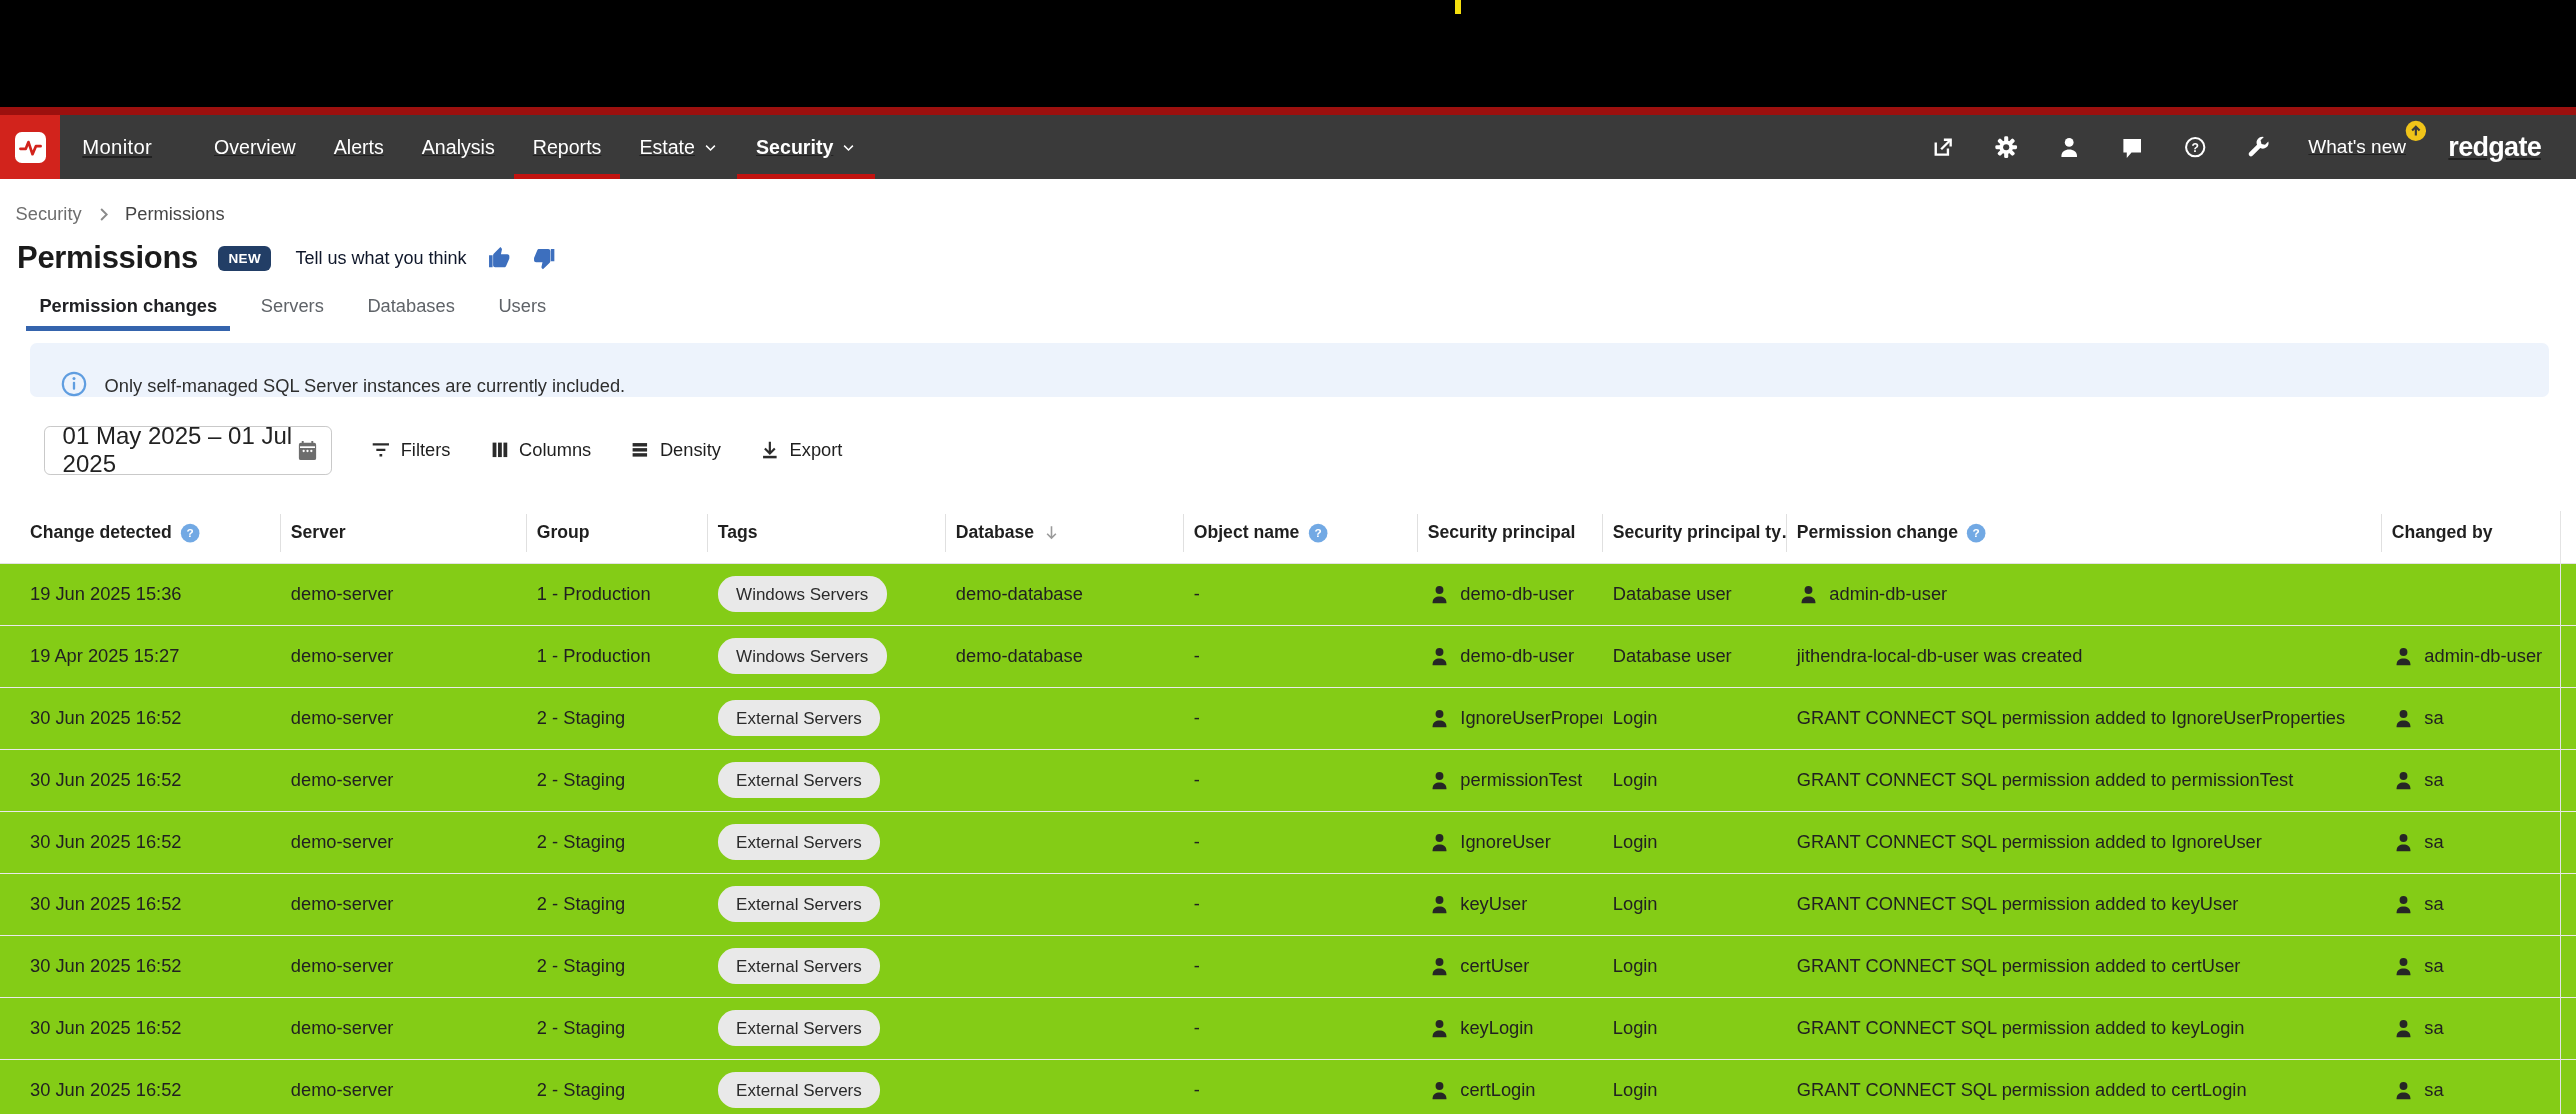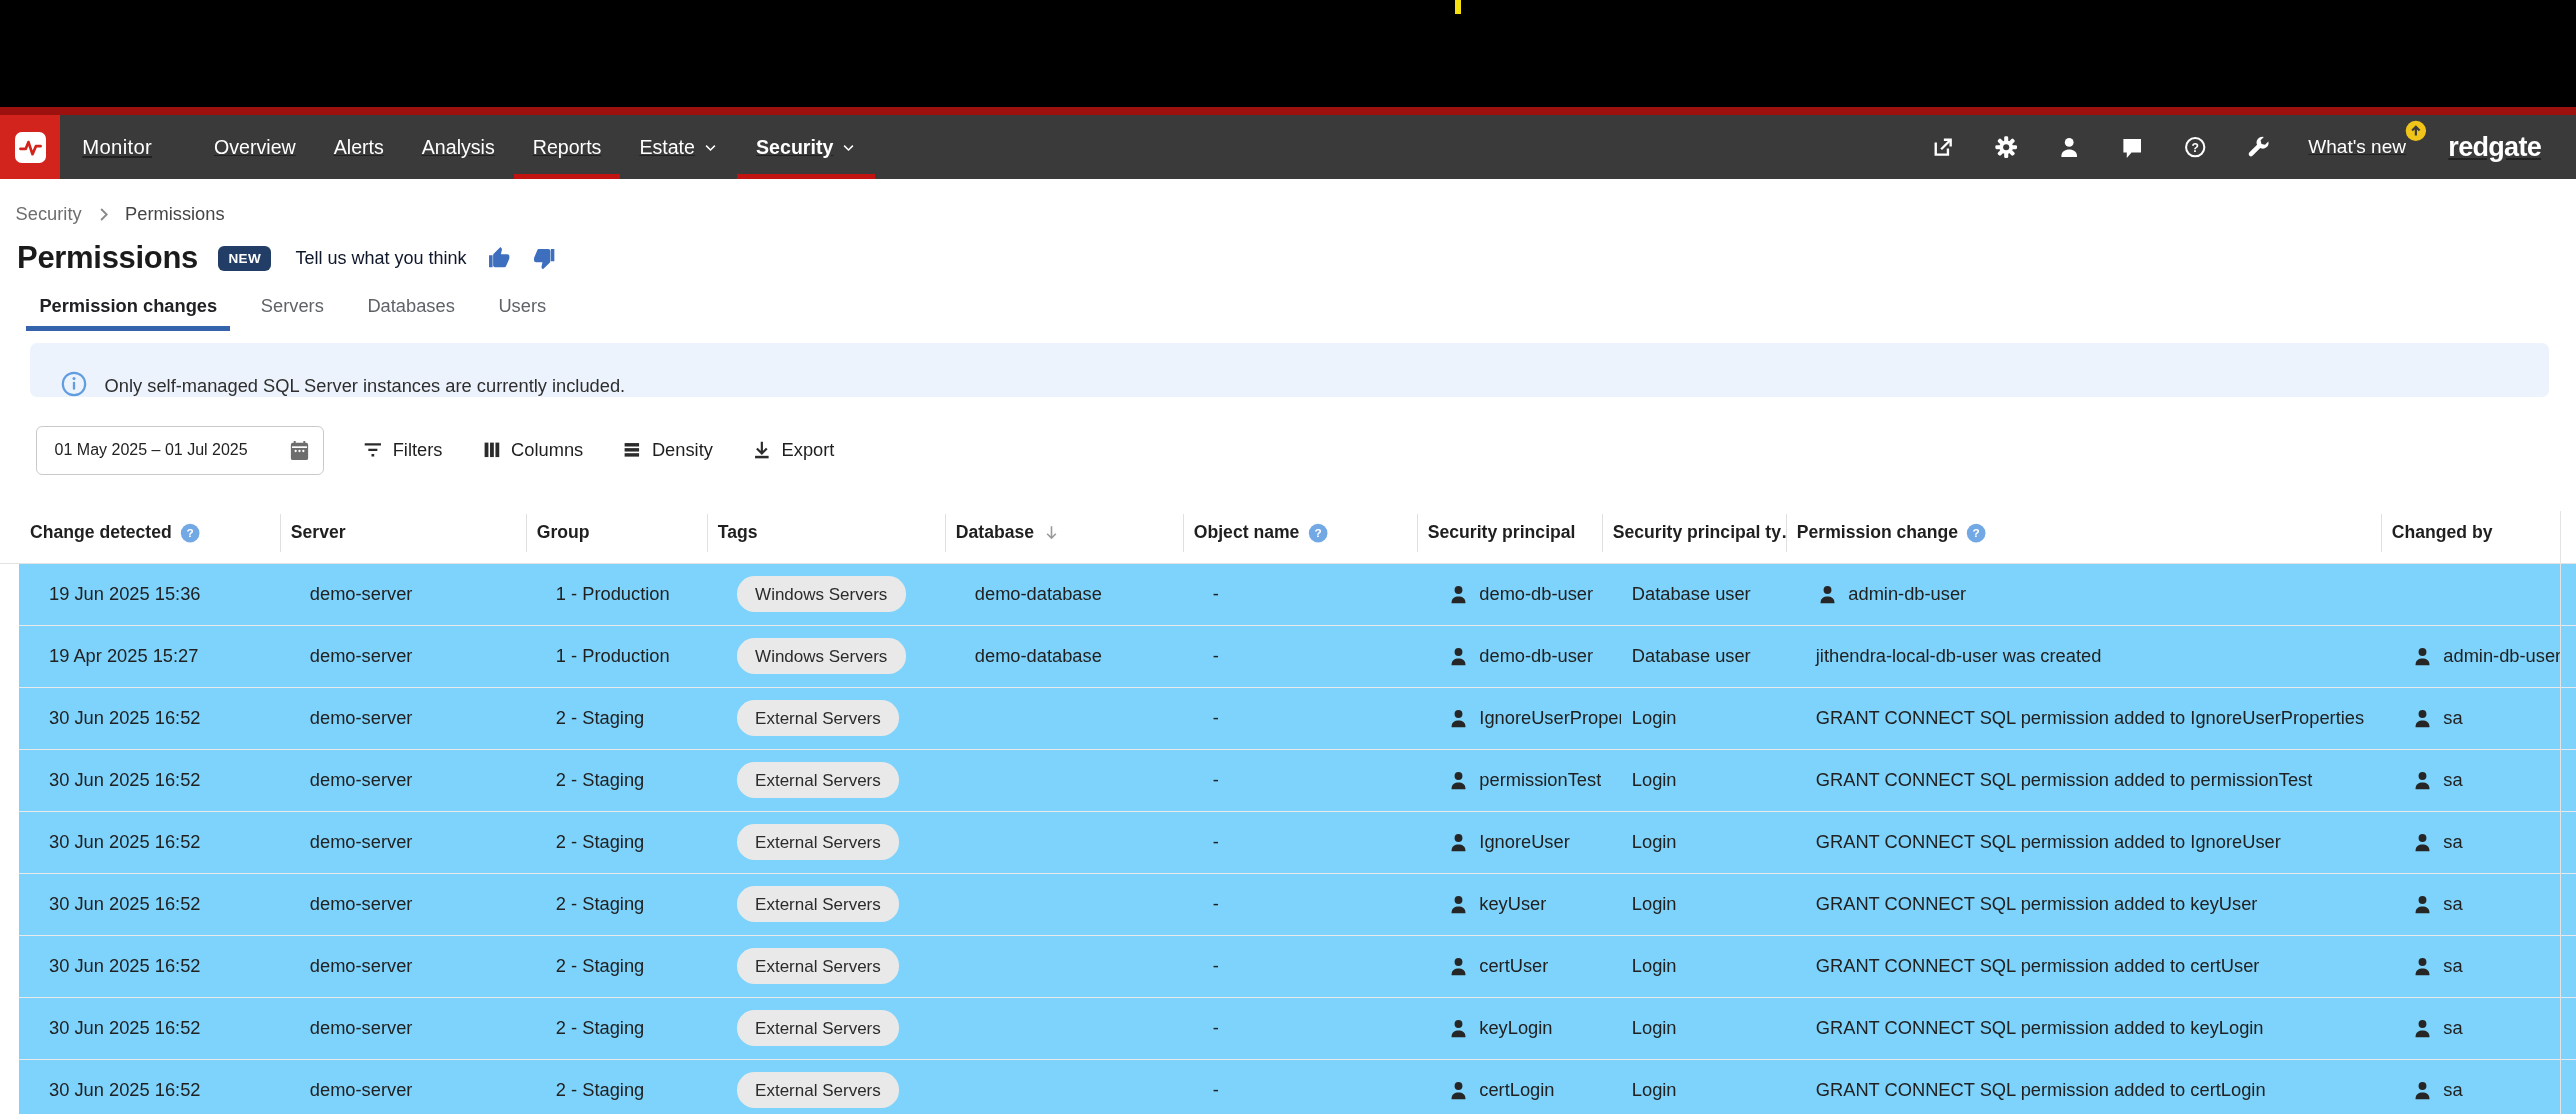--- a/index.html
+++ b/index.html
@@ -45,32 +45,32 @@
 
   
   .banner { margin:12.2px 27px 0 30px; height:54px; background:#edf3fc; border-radius:6.8px;
     display:flex; align-items:flex-end; }
   .banner-icon { margin-left:31px; display:flex; }
   .banner-text { margin-left:17.6px; font-size:18.3px; color:#2e2e2e; }
 
   
   .toolbar { display:flex; align-items:center; margin:28.4px 0 0 36px; gap:26px; }
   .date-box { display:flex; align-items:center; justify-content:space-between; width:288px; height:49px;
-    border:1.4px solid #c9c9c9; border-radius:6.1px; padding:0 12.2px 0 17.6px; font-size:16px; color:#222; cursor:pointer; }
+    border:1.4px solid #c9c9c9; border-radius:6.1px; padding:0 12.2px 0 17.6px; font-size:24px; color:#222; cursor:pointer;margin-left:8px; }
   .tool-btn { display:flex; align-items:center; gap:8.8px; font-size:18.3px; font-weight:500; color:#1f1f1f;
     cursor:pointer; margin-left:12.2px; white-space:nowrap; }
 
   
   .table { margin-top:28.4px; position:relative; }
   .thead { display:flex; align-items:center; height:61px; border-bottom:0.7px solid #e3e3e3; }
   .th { flex:none; display:flex; align-items:center; gap:8.1px; height:38px; padding-left:10.8px;
     font-size:17.6px; font-weight:700; color:#1f1f1f; position:relative; white-space:nowrap; overflow:hidden; cursor:pointer; }
   .th:not(.c1)::before { content:""; position:absolute; left:0; top:0; bottom:0; width:1.4px; background:#e0e0e0; }
   .th.c1 { padding-left:30px; }
-  .tr { display:flex; align-items:center; height:62px; border-bottom:0.7px solid #e9e9e9; background:#7dd3fc;margin-left:19px; }
+  .tr { display:flex; align-items:center; height:62px; border-bottom:0.7px solid #e9e9e9; background:#84cc16; }
   .td { flex:none; display:flex; align-items:center; gap:9.5px; padding-left:10.8px; height:100%;
     font-size:18.3px; color:#212121; white-space:nowrap; overflow:hidden; }
   .td.c1 { padding-left:30px; }
   .c1{width:280px}.c2{width:246px}.c3{width:181px}.c4{width:238px}.c5{width:238px}
   .c6{width:234px}.c7{width:185px}.c8{width:184px}.c9{width:595px}.c10{width:194px}
   .chip { background:#e9e9e9; border-radius:17.6px; padding:9.5px 18.3px; font-size:17px; color:#2b2b2b; line-height:1; }
   .txt { overflow:hidden; white-space:nowrap; }
   .right-rule { position:absolute; left:2560px; top:511px; bottom:0; width:1.4px; background:#e4e4e4; }
   svg { flex:none; }
 </style>

